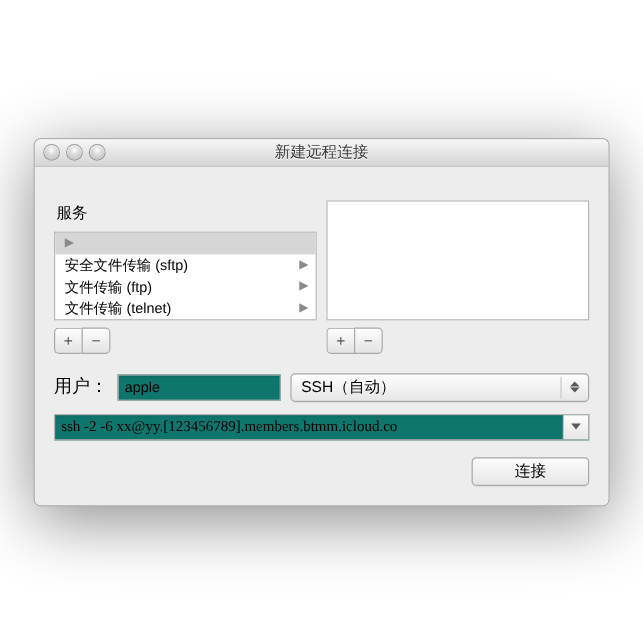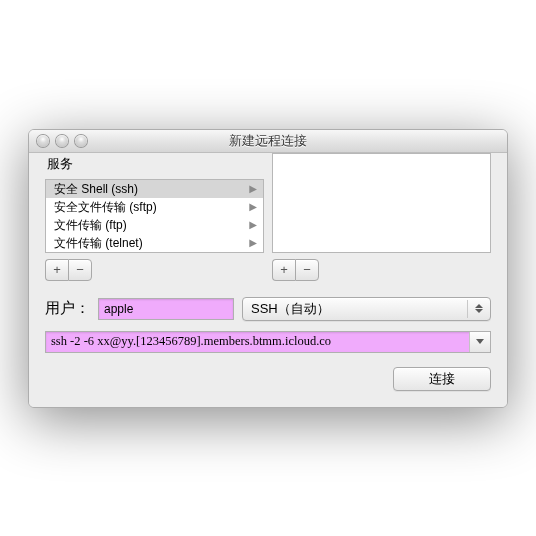--- a/index.html
+++ b/index.html
@@ -50,21 +50,21 @@
   .title {
     position: absolute;
     left: 0; right: 0;
     text-align: center;
     font-size: 13px;
     color: #3b3b3b;
     text-shadow: 0 1px 0 #fff;
     pointer-events: none;
   }
   .content {
-    padding: 0 16px 16px 16px;
+    padding: 28px 16px 16px 16px;
     background: #ededed;
   }
   .columns {
     display: flex;
     gap: 8px;
   }
   .col {
     flex: 1;
     display: flex;
     flex-direction: column;
@@ -123,21 +123,21 @@
     align-items: center;
     gap: 8px;
   }
   .userlabel {
     font-size: 15px;
     white-space: nowrap;
   }
   .textinput {
     height: 20px;
     border: 1px solid #b0b0b0;
-    background: #f0abfc;
+    background: #0f766e;
     padding: 0 5px;
     font-size: 12px;
     font-family: inherit;
     box-shadow: inset 0 1px 2px rgba(0,0,0,0.12);
     border-radius: 0;
   }
   .textinput.user { width: 124px; }
   .selectwrap {
     flex: 1;
     position: relative;
@@ -234,21 +234,20 @@
   </div>
 
   <div class="content">
 
     <div class="columns">
 
       <div class="col">
         <div class="col-label">服务</div>
         <div class="listbox">
           <div class="listrow sel">
-            <span>安全 Shell (ssh)</span>
             <span class="chev">▶</span>
           </div>
           <div class="listrow">
             <span>安全文件传输 (sftp)</span>
             <span class="chev">▶</span>
           </div>
           <div class="listrow">
             <span>文件传输 (ftp)</span>
             <span class="chev">▶</span>
           </div>

